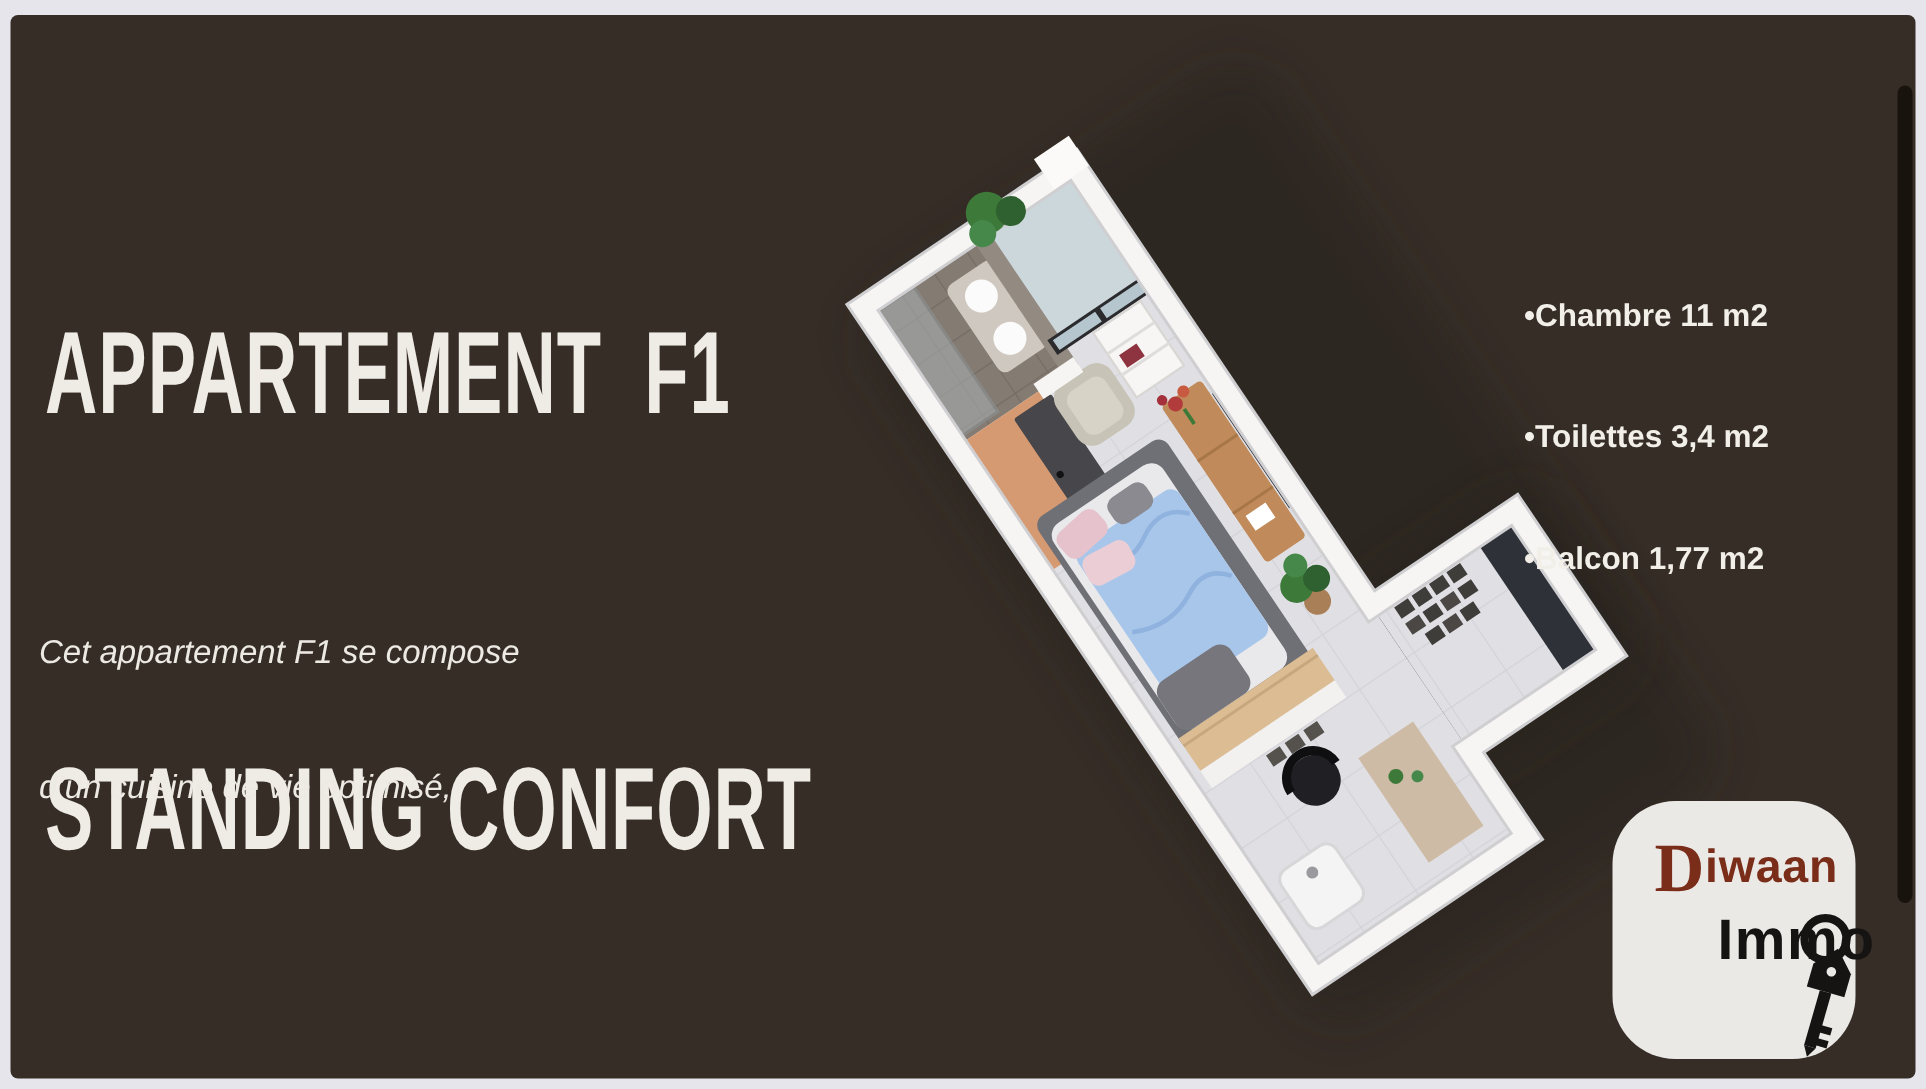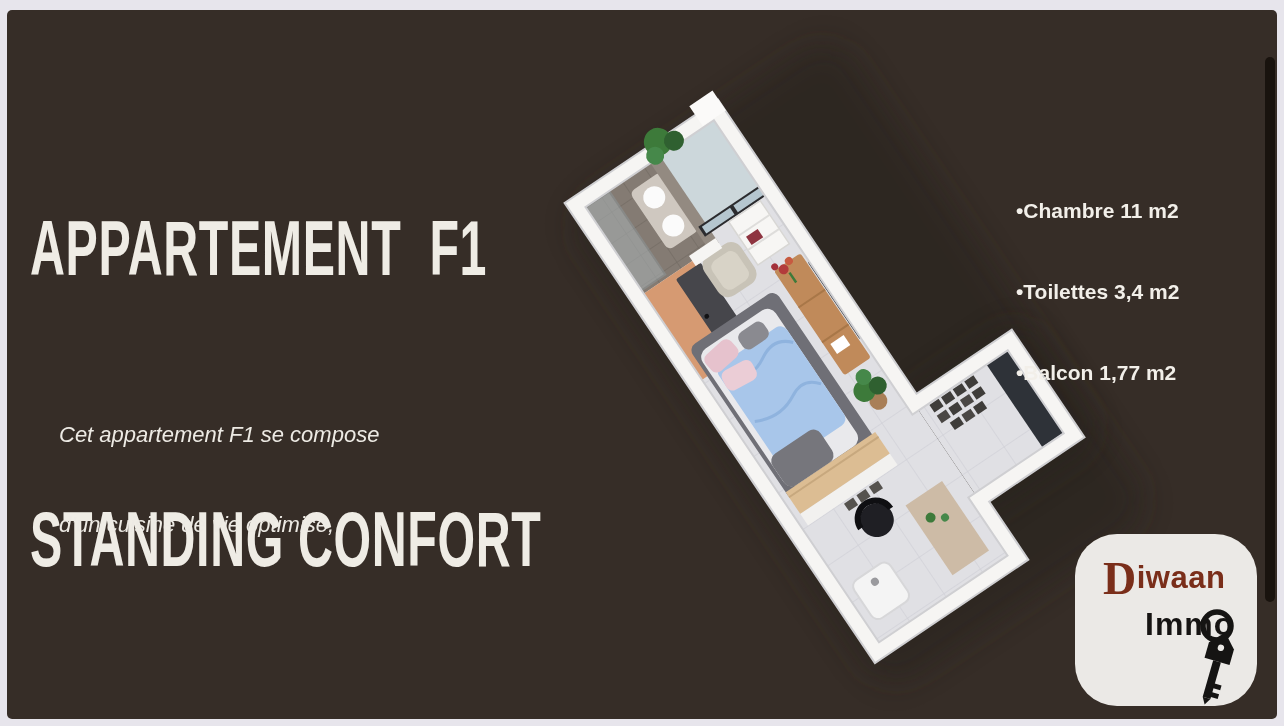--- a/index.html
+++ b/index.html
@@ -28,40 +28,40 @@
     color:#f2efe9; font-weight:bold; font-size:21px; line-height:27px;
     white-space:pre;
   }
   .areas .item { display:block; }
   
   .desc {
     position:absolute; left:26px; top:360px;
     color:#edeae4; font-style:italic; font-size:22px; line-height:30px;
     white-space:pre;
   }
-  .desc .dline { display:block;margin-left:33px; }
+  .desc .dline { display:block; }
   
   .plan { position:absolute; left:520px; top:0; }
   
   .logo {
-    position:absolute; left:1075px; top:534px; width:182px; height:172px;
+    position:absolute; left:1075px; top:534px; width:162px; height:172px;
     background:#ebe9e6; border-radius:42px;
   }
   .logo .brand {
     position:absolute; left:28px; top:26px;
     color:#7a2e1a; font-weight:bold; font-size:31px; letter-spacing:0.5px;
     white-space:nowrap;
   }
   .logo .brand .big-d {
     font-family:"Liberation Serif", serif;
     font-size:46px; line-height:31px; vertical-align:-6px;
   }
   .logo .sub {
     position:absolute; left:70px; top:72px;
-    color:#161413; font-weight:bold; font-size:32px; letter-spacing:1px;
+    color:#161413; font-weight:bold; font-size:38px; letter-spacing:1px;
   }
   .logo svg { position:absolute; left:0; top:0; }
   
   .scrollbar-thumb {
     position:absolute; left:1265px; top:57px; width:10px; height:545px;
     border-radius:6px;
   }
 </style>
 </head>
 <body style="background: rgb(231, 229, 236);">

